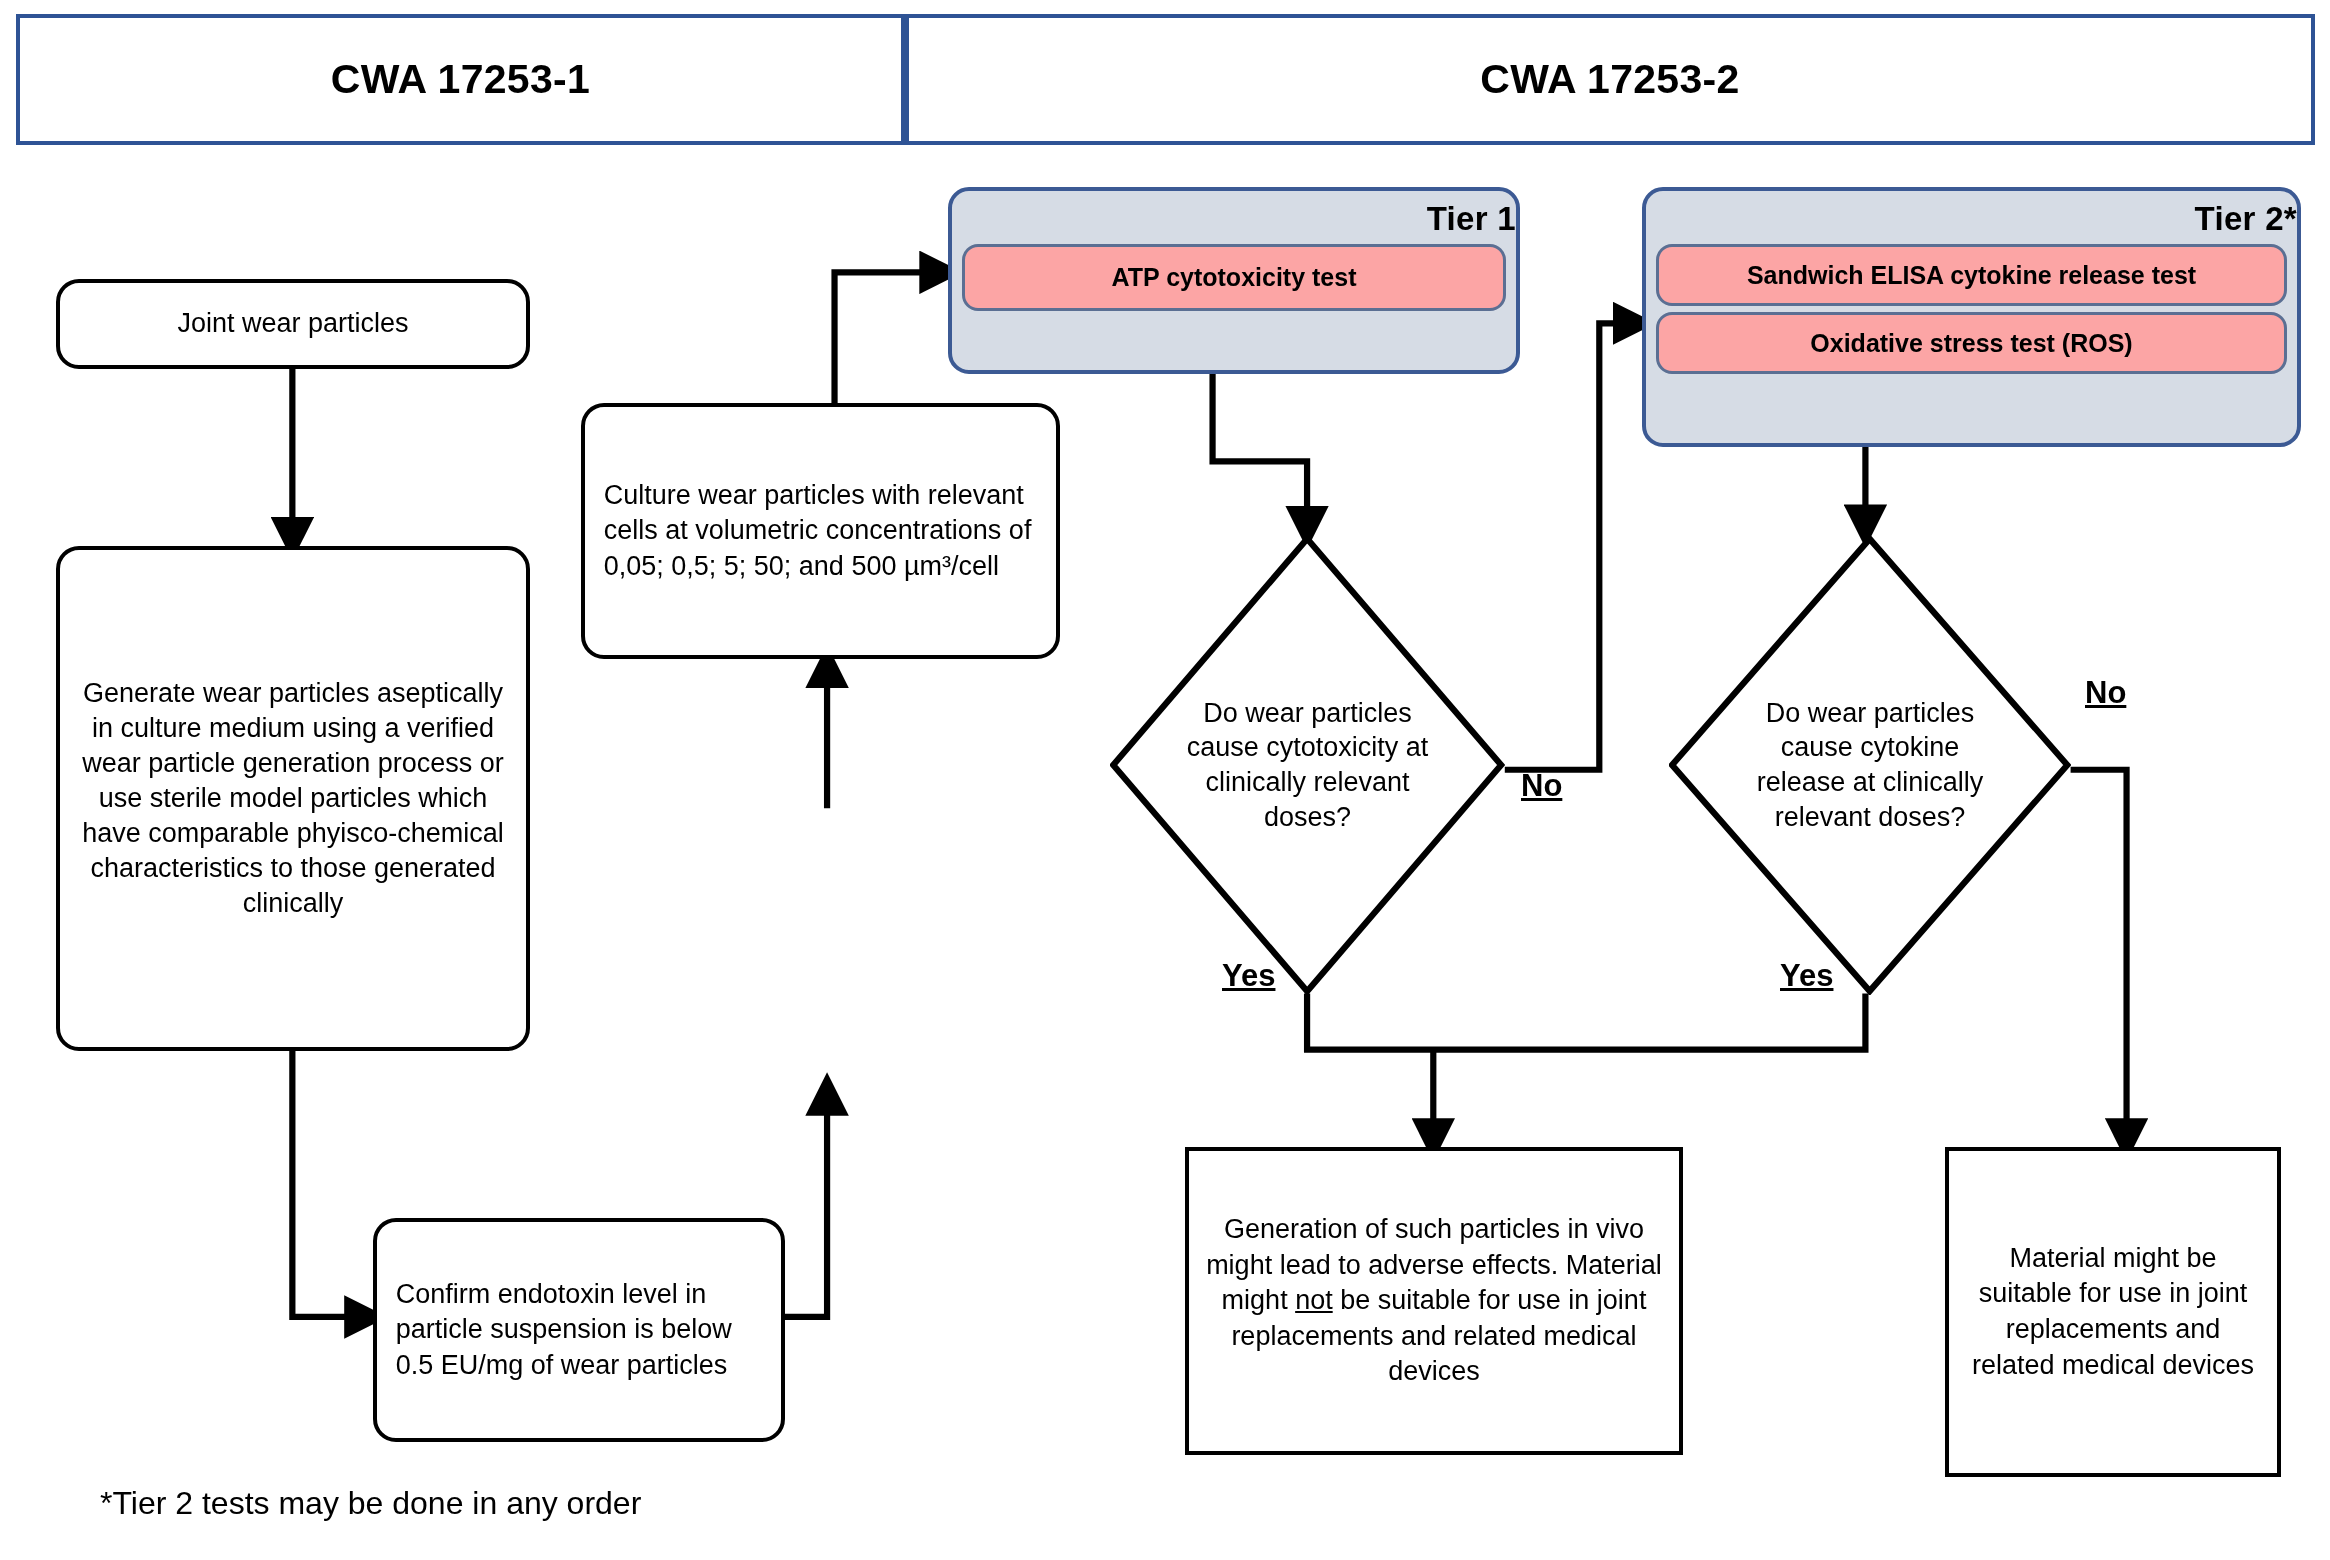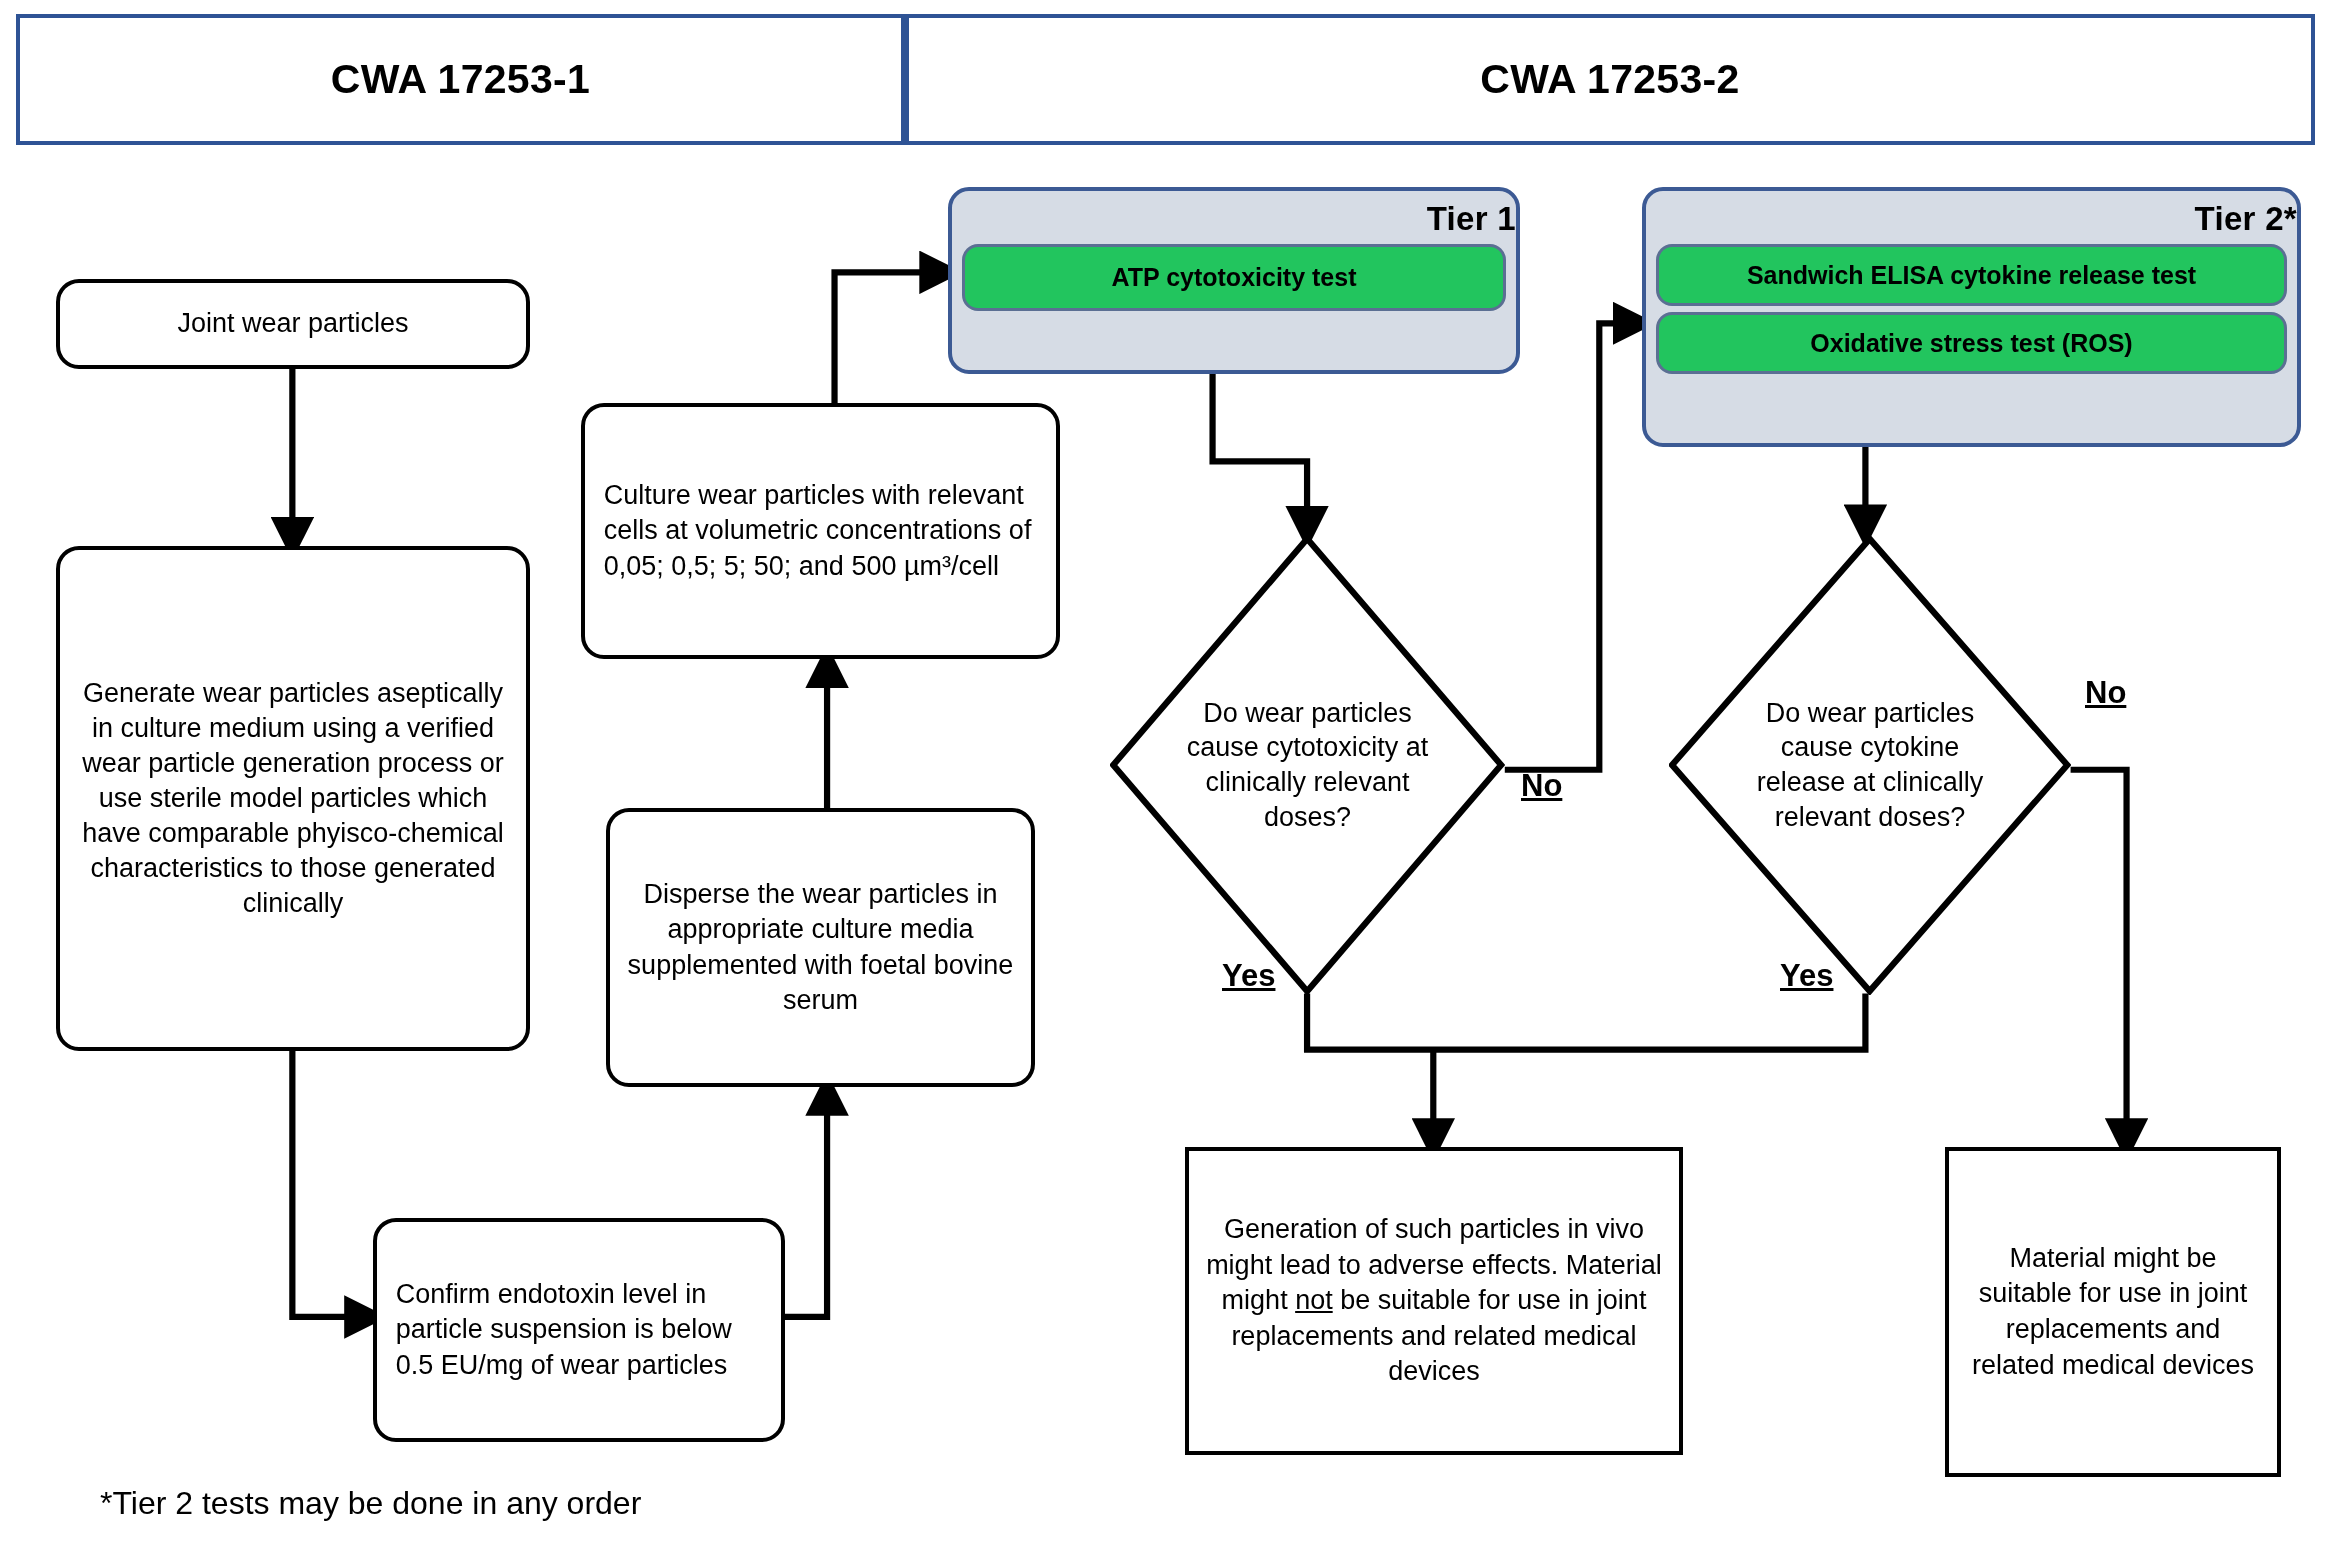--- a/index.html
+++ b/index.html
@@ -43,21 +43,21 @@
     border:4.4px solid #3c5a94;border-radius:21px;
     background:#d6dce5;
   }
   .tier .tier-title{
     text-align:right;font-size:33px;font-weight:bold;color:#000;
     padding-top:9px;letter-spacing:0.3px;
   }
   .tier .test{
     box-sizing:border-box;
     margin:6.2px 10px 0 10px;
-    border:3.7px solid #5b6f93;border-radius:16px;background:#22c55e;
+    border:3.7px solid #5b6f93;border-radius:16px;background:#fca5a5;
     display:flex;align-items:center;justify-content:center;
     font-size:25px;font-weight:bold;color:#000;
   }
 
   
   .diamond{position:absolute;}
   .diamond svg{position:absolute;left:0;top:0;}
   .diamond .dtxt{
     position:absolute;left:16%;top:0;width:68%;height:100%;
     display:flex;align-items:center;justify-content:center;
@@ -123,23 +123,20 @@
   </div>
 
   <div class="proc center" style="left:56px;top:546px;width:474px;height:505px;">
     <div class="txt">Generate wear particles aseptically in culture medium using a verified wear particle generation process or use sterile model particles which have comparable phyisco-chemical characteristics to those generated clinically</div>
   </div>
 
   <div class="proc leftal" style="left:373px;top:1218px;width:412px;height:224px;">
     <div class="txt">Confirm endotoxin level in particle suspension is below 0.5 EU/mg of wear particles</div>
   </div>
 
-  <div class="proc center" style="left:606px;top:808px;width:429px;height:279px;">
-    <div class="txt">Disperse the wear particles in appropriate culture media supplemented with foetal bovine serum</div>
-  </div>
 
   <div class="proc leftal" style="left:581px;top:403px;width:479px;height:256px;">
     <div class="txt">Culture  wear particles with relevant cells at volumetric concentrations of 0,05; 0,5; 5; 50; and 500 µm³/cell</div>
   </div>
 
   <div class="tier" style="left: 948px; top: 187px; width: 572px; height: 187px; background: rgb(214, 220, 229); border-color: rgb(60, 90, 148);">
     <div class="tier-title">Tier 1</div>
     <div class="test" style="height: 67px; border-color: rgb(91, 111, 147);">
         <span>ATP cytotoxicity test</span>
       </div>

